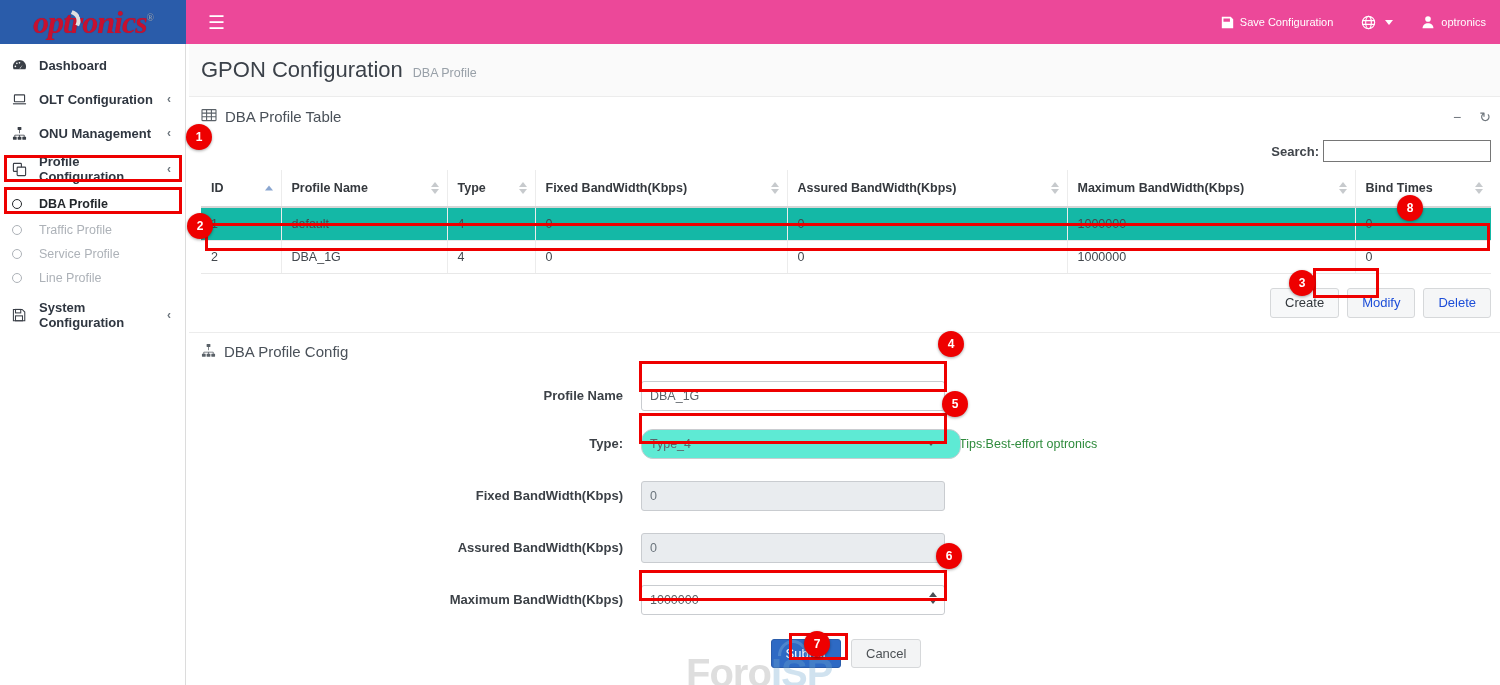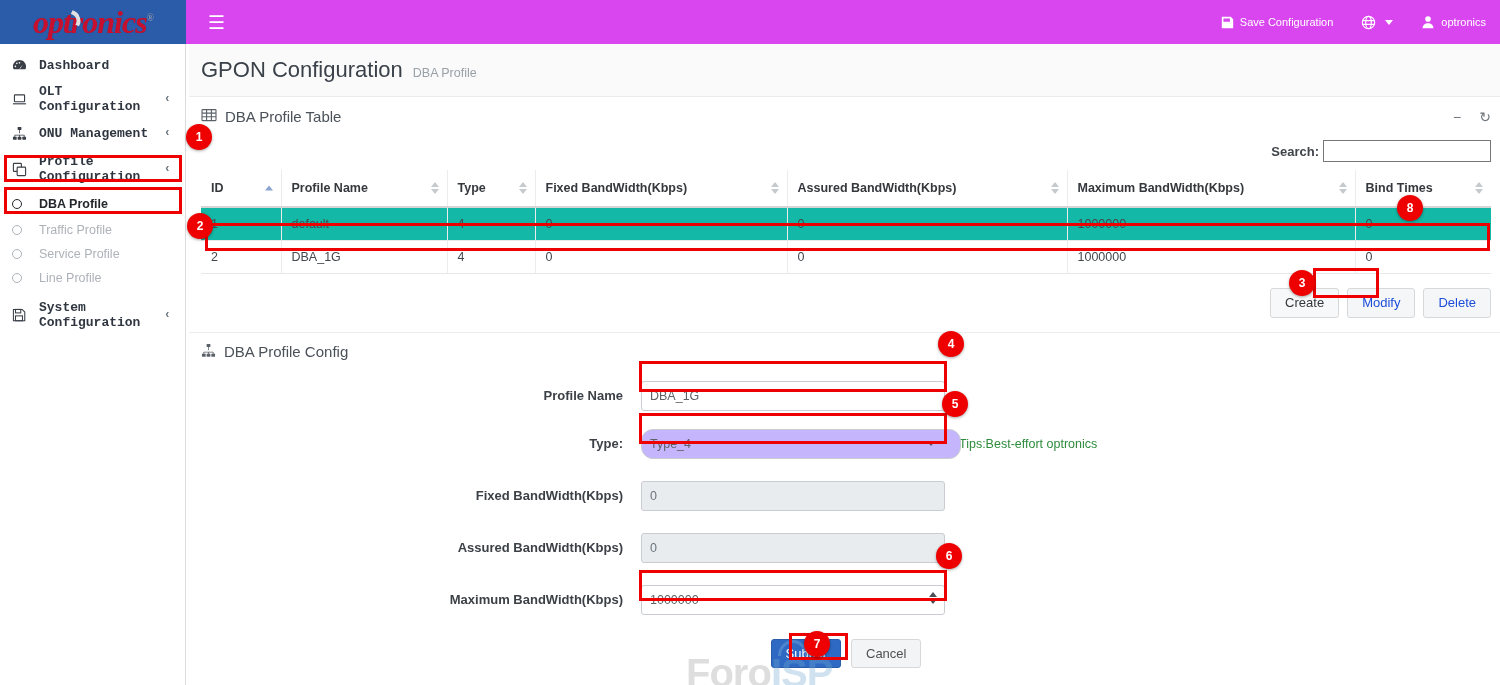--- a/index.html
+++ b/index.html
@@ -7,21 +7,21 @@
     width: 1500px; height: 685px;
     font-family: "Liberation Sans", sans-serif;
     background: #fff;
     overflow: hidden;
   }
 
   
   .navbar {
     position: absolute; top: 0; left: 0;
     width: 1500px; height: 44px;
-    background: #d946ef;
+    background: #ec4899;
     display: flex; align-items: center;
     z-index: 40;
   }
   .brand {
     width: 186px; height: 44px;
     background: #2a5caa;
     display: flex; align-items: center; justify-content: center;
     position: relative;
   }
   .brand-logo {
@@ -79,21 +79,21 @@
     background: #ffffff;
     border-right: 1px solid #dcdcdc;
     z-index: 20;
     padding-top: 4px;
   }
   .side-item {
     display: flex; align-items: center;
     height: 34px; padding: 0 14px 0 12px;
     font-size: 13px; color: #2f3640;
     font-weight: bold;
-    cursor: pointer; position: relative; font-family: Liberation Mono, monospace;
+    cursor: pointer; position: relative;
   }
   .side-item .si-ico {
     width: 20px; display: flex; align-items: center; justify-content: flex-start;
     margin-right: 7px; color: #3a3f47;
   }
   .side-item .si-label { flex: 1; }
   .side-item .si-chev { color: #6c757d; font-size: 12px; font-weight: bold; }
   .side-sub {
     display: flex; align-items: center;
     height: 24px; padding-left: 12px;
@@ -221,21 +221,21 @@
     width: 304px; height: 30px;
     border: 1px solid #c9ccd0; border-radius: 3px;
     padding: 0 8px; font-size: 12.5px; color: #5d6369;
     background: #fff; font-family:"Liberation Sans", sans-serif;
   }
   .inp.disabled { background:#e9ecef; color:#6c757d; }
   .sel {
     width: 320px; height: 30px;
     border: 1px solid #c9ccd0; border-radius: 12px;
     padding: 0 8px; font-size: 12.5px; color: #5d6369;
-    background: #c4b5fd; appearance: none;
+    background: #5eead4; appearance: none;
     font-family:"Liberation Sans", sans-serif;
   }
   .sel-wrap { position: relative; width: 304px; }
   .sel-chev {
     position:absolute; right: 10px; top: 12px;
     width:0;height:0;border-left:4px solid transparent;border-right:4px solid transparent;
     border-top:5px solid #555; pointer-events:none;
   }
   .spin {
     position: absolute; right: 8px; top: 7px;

